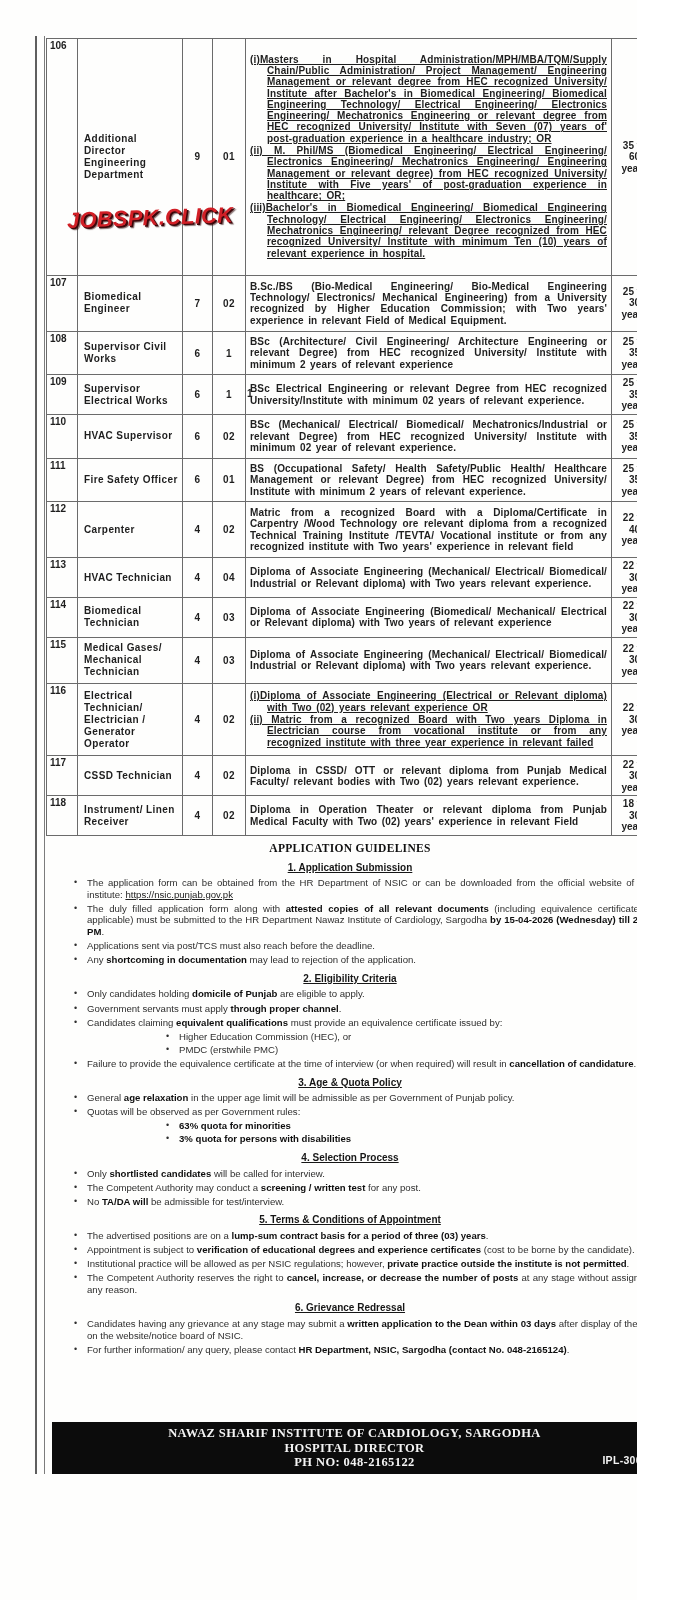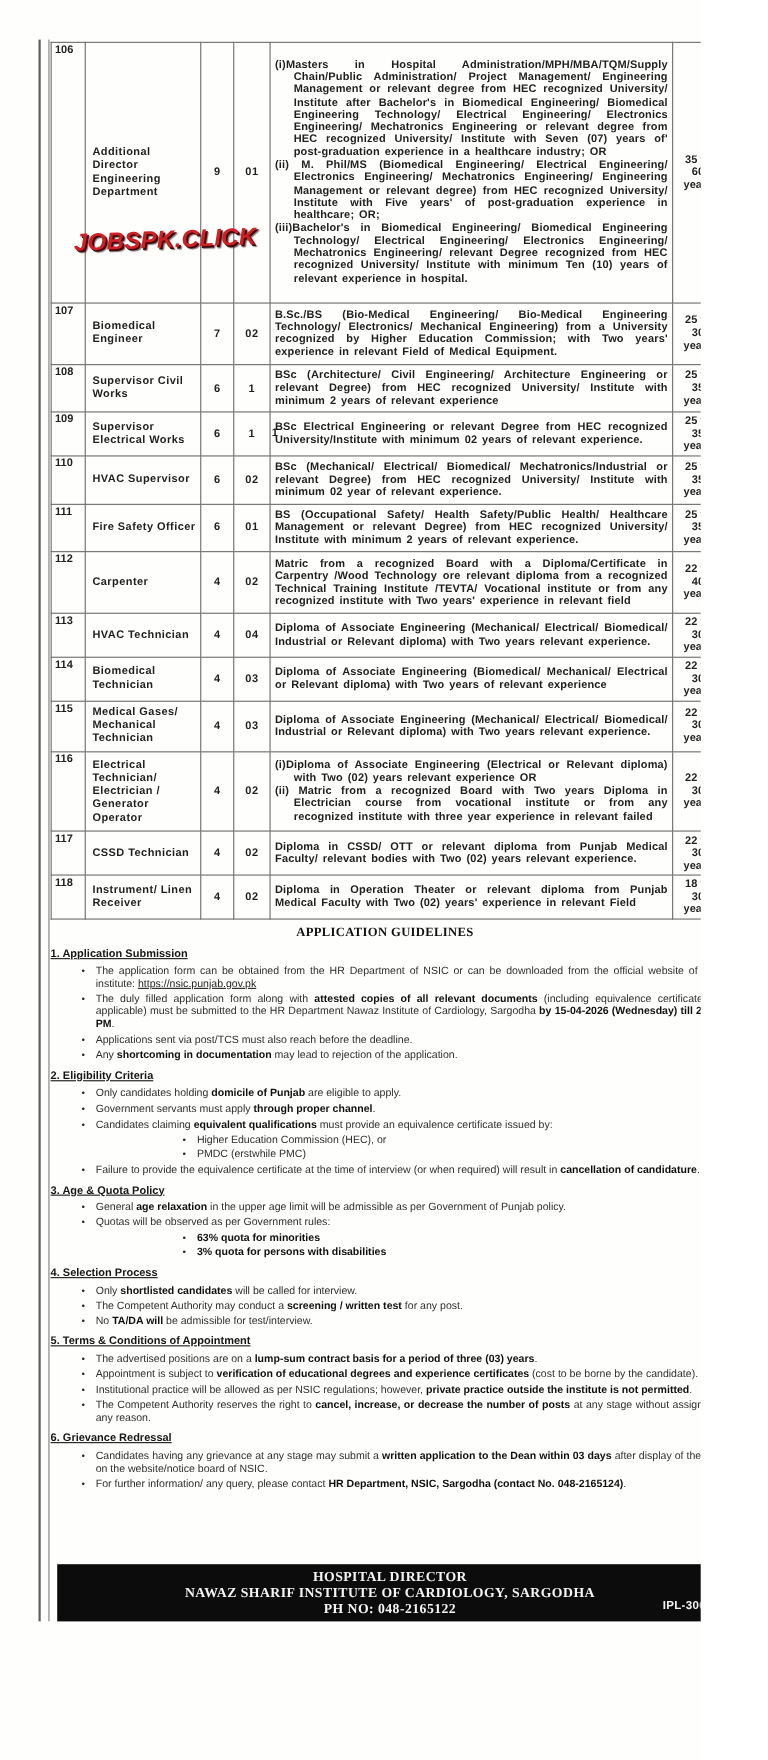--- a/index.html
+++ b/index.html
@@ -12,35 +12,35 @@
   .jobs-table{position:absolute;left:46px;top:38px;width:611px;height:798px;
               border-collapse:collapse;table-layout:fixed;
               font-size:10px;font-weight:bold;color:#1e1e1e;}
   .jobs-table td{border:1px solid #6b6b6b;padding:1px 2px;vertical-align:middle;}
   td.sr{vertical-align:top;padding:1px 1px 0 3px;font-size:10px;}
   td.pos{padding:2px 2px 2px 6px;line-height:12px;letter-spacing:0.4px;}
   td.scale,td.posts{text-align:center;letter-spacing:0.5px;}
   td.desc{text-align:justify;line-height:11.3px;padding:2px 4px;position:relative;
           letter-spacing:0.15px;word-spacing:1.5px;}
   td.age{text-align:center;line-height:11.5px;padding:0 1px;}
-  .qitem{padding-left:17px;text-indent:-17px;margin:0 0 1px 0;}
+  .qitem{padding-left:17px;text-indent:-17px;margin:0 0 1px 0;text-decoration:underline;}
   .qtext{margin:0;}
   .stray{position:absolute;left:1px;top:13px;font-weight:bold;}
   
   .watermark{position:absolute;left:67px;top:205px;font-size:22px;font-weight:bold;
              font-style:italic;letter-spacing:0.2px;transform:rotate(-2deg);
              text-shadow:1.5px 1.5px 0 #3c070a,2.5px 2.5px 1px rgba(40,5,6,.55);
              font-family:"Liberation Sans",sans-serif;white-space:nowrap;}
   
   .guidelines{position:absolute;left:46px;top:843px;width:608px;font-size:9.6px;
               color:#2e2e2e;line-height:11.6px;}
   .g-title{text-align:center;font-weight:bold;font-size:11.5px;margin:0 0 7px 0;
            font-family:"Liberation Serif",serif;color:#111;letter-spacing:0.3px;}
   .g-head{font-weight:bold;text-decoration:underline;font-size:10px;color:#161616;
-          margin:7px 0 4px 0;}
+          margin:7px 0 4px 0;text-align:center;}
   .bullet{display:flex;margin:2.5px 0 2.5px 28px;}
   .bullet.sub{margin-left:120px;margin-top:1.5px;margin-bottom:1.5px;}
   .bullet .dot{flex:0 0 13px;width:13px;font-size:9px;}
   .bullet .btxt{flex:1;text-align:justify;padding-right:2px;}
   .bullet b{color:#0f0f0f;}
   .lnk{text-decoration:underline;color:#1d1d1d;cursor:pointer;}
   
   .footer-bar{position:absolute;left:52px;top:1422px;width:605px;height:52px;
               background:#0c0c0c;color:#f4f4f4;text-align:center;box-sizing:border-box;
               padding-top:4px;font-family:"Liberation Serif",serif;font-weight:bold;}
@@ -301,18 +301,18 @@
           <span class="btxt"><span>Candidates having any grievance at any stage may submit a </span><b>written application to the Dean within 03 days</b><span> after display of the list on the website/notice board of NSIC.</span></span>
         </div>
         <div class="bullet">
           <span class="dot">•</span>
           <span class="btxt"><span>For further information/ any query, please contact </span><b>HR Department, NSIC, Sargodha (contact No. 048-2165124)</b><span>.</span></span>
         </div>
       </div>
   </div>
 
   <div class="footer-bar">
+    <div class="fl">NAWAZ SHARIF INSTITUTE OF CARDIOLOGY, SARGODHA</div>
     <div class="fl">HOSPITAL DIRECTOR</div>
-    <div class="fl">NAWAZ SHARIF INSTITUTE OF CARDIOLOGY, SARGODHA</div>
     <div class="fl">PH NO: 048-2165122</div>
     <div class="ipl">IPL-3069</div>
   </div>
 </div>
 
 </body></html>

